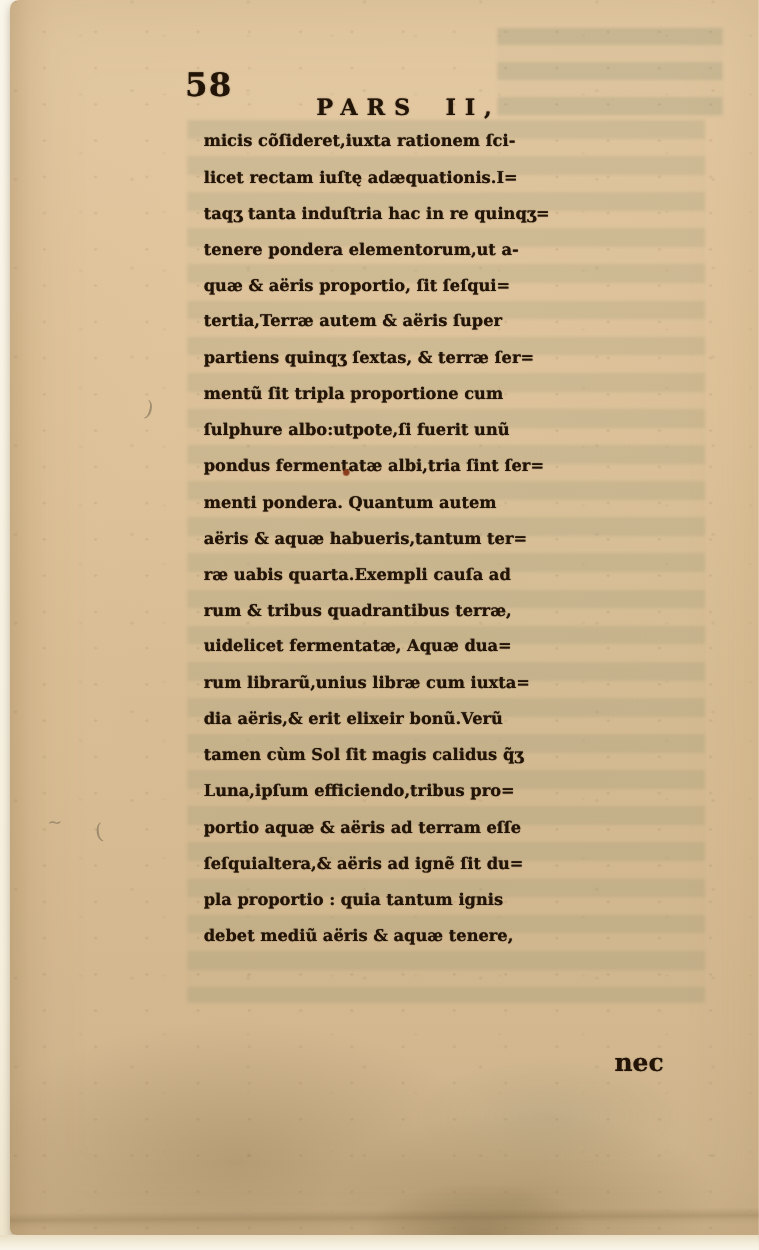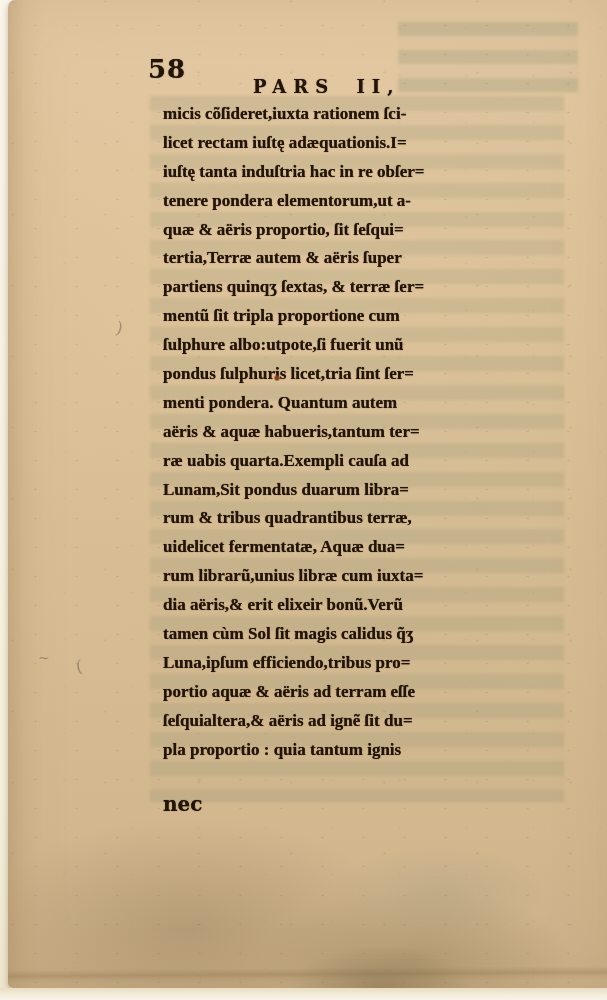--- a/index.html
+++ b/index.html
@@ -62,31 +62,30 @@
   .pageno{
     position:absolute;left:0;top:2px;font-size:26px;font-weight:700;
     letter-spacing:1px;text-shadow:0 0 1px rgba(30,18,6,0.7);
   }
   .running-title{
     position:absolute;left:105px;top:24px;font-size:18px;font-weight:700;
     letter-spacing:7px;word-spacing:8px;text-shadow:0 0 1px rgba(30,18,6,0.7);
   }
   .body-block{
     position:absolute;left:155px;top:100px;width:393px;color:#221407;
-    font-size:17px;font-weight:700;line-height:28.9px;
+    font-size:13px;font-weight:700;line-height:28.9px;
     text-shadow:0 0 0.8px rgba(34,20,7,0.85);
-    font-family:Liberation Serif, serif;
   }
   .ln{
     white-space:nowrap;text-align:justify;text-align-last:justify;
     height:28.9px;overflow:visible;
   }
   .ln::after{content:"";display:inline-block;width:100%;}
   .catchword-row{
-    position:absolute;left:155px;top:792px;width:368px;
+    position:absolute;left:155px;top:838px;width:368px;text-align:right;
     color:#221407;font-size:20px;font-weight:700;
     text-shadow:0 0 0.8px rgba(34,20,7,0.85);
   }
   .ink-blot{
     position:absolute;left:266px;top:375px;width:6px;height:6px;border-radius:50%;
     background:radial-gradient(circle,#8a3b1c 0 40%, rgba(138,59,28,0.4) 70%, transparent 100%);
   }
   .margin-mark{
     position:absolute;color:rgba(112,100,80,0.55);font-size:17px;font-weight:400;
     pointer-events:none;
@@ -108,41 +107,41 @@
   <div class="showthrough-bottom"></div>
 
   <div class="header-row">
     <span class="pageno">58</span>
     <span class="running-title">PARS II,</span>
   </div>
 
   <div class="body-block">
     <div class="ln">micis cõſideret,iuxta rationem ſci-</div>
     <div class="ln">licet rectam iuſtę adæquationis.I=</div>
-    <div class="ln">iuſtę tanta induſtria hac in re obſer=</div>
+    <div class="ln">taqʒ tanta induſtria hac in re quinqʒ=</div>
     <div class="ln">tenere pondera elementorum,ut a-</div>
     <div class="ln">quæ &amp; aëris proportio, ſit ſeſqui=</div>
     <div class="ln">tertia,Terræ autem &amp; aëris ſuper</div>
     <div class="ln">partiens quinqʒ ſextas, &amp; terræ ſer=</div>
     <div class="ln">mentũ ſit tripla proportione cum</div>
     <div class="ln">ſulphure albo:utpote,ſi fuerit unũ</div>
-    <div class="ln">pondus ſulphuris licet,tria ſint ſer=</div>
+    <div class="ln">pondus fermentatæ albi,tria ſint ſer=</div>
     <div class="ln">menti pondera. Quantum autem</div>
     <div class="ln">aëris &amp; aquæ habueris,tantum ter=</div>
     <div class="ln">ræ uabis quarta.Exempli cauſa ad</div>
-    <div class="ln">Lunam,Sit pondus duarum libra=</div>
     <div class="ln">rum &amp; tribus quadrantibus terræ,</div>
     <div class="ln">uidelicet fermentatæ, Aquæ dua=</div>
     <div class="ln">rum librarũ,unius libræ cum iuxta=</div>
     <div class="ln">dia aëris,&amp; erit elixeir bonũ.Verũ</div>
     <div class="ln">tamen cùm Sol ſit magis calidus q̃ʒ</div>
     <div class="ln">Luna,ipſum efficiendo,tribus pro=</div>
     <div class="ln">portio aquæ &amp; aëris ad terram eſſe</div>
     <div class="ln">ſeſquialtera,&amp; aëris ad ignẽ ſit du=</div>
     <div class="ln">pla proportio : quia tantum ignis</div>
+    <div class="ln">debet mediũ aëris &amp; aquæ tenere,</div>
   </div>
 
   <div class="catchword-row">
     <span>nec</span>
   </div>
 
   <span class="ink-blot"></span>
   <span class="margin-mark mark-1">)</span>
   <span class="margin-mark mark-2">~</span>
   <span class="margin-mark mark-3">(</span>

